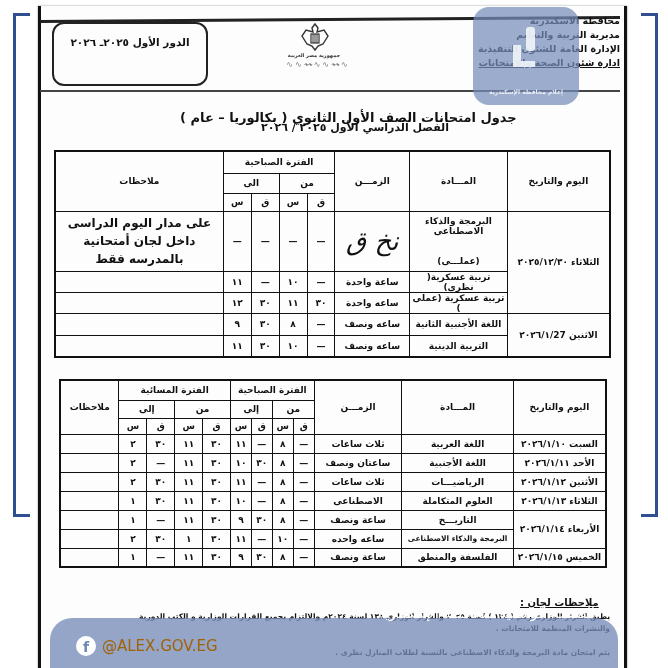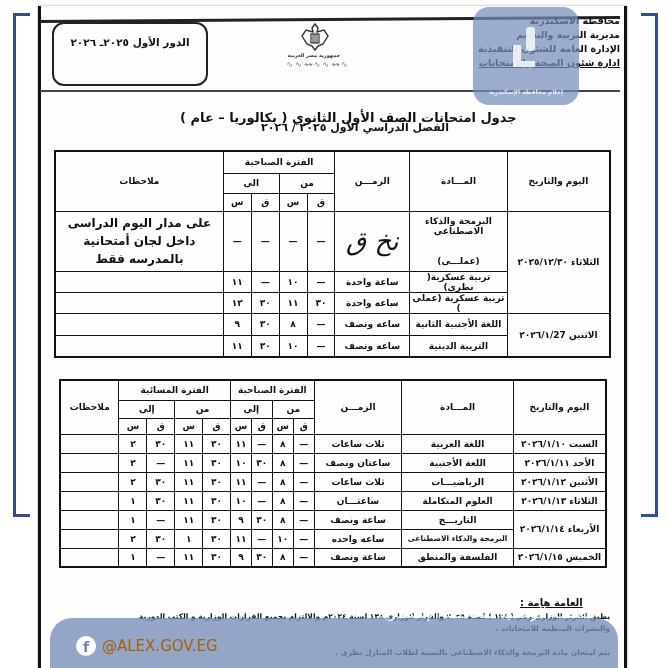--- a/index.html
+++ b/index.html
@@ -275,21 +275,21 @@
         <td>١١</td>
         <td>٣٠</td>
         <td>١١</td>
         <td>٣٠</td>
         <td>٢</td>
         <td></td>
       </tr>
       <tr style="height: 19px;">
         <td>الثلاثاء ٢٠٢٦/١/١٣</td>
         <td>العلوم المتكاملة</td>
-        <td>ساعتـــان</td>
+        <td>الاصطناعى</td>
         <td>—</td>
         <td>٨</td>
         <td>—</td>
         <td>١٠</td>
         <td>٣٠</td>
         <td>١١</td>
         <td>٣٠</td>
         <td>١</td>
         <td></td>
       </tr>
@@ -330,21 +330,21 @@
         <td>٩</td>
         <td>٣٠</td>
         <td>١١</td>
         <td>—</td>
         <td>١</td>
         <td></td>
       </tr>
     </tbody>
 </table>
 
-<div class="notes-title ar">العامة هامة :</div>
+<div class="notes-title ar">ملاحظات لجان :</div>
 <div class="note ar" style="top:611px">يطبق القرار الوزارى رقم ( ١٢٤ ) لسنة ٢٠٢٥ والقرار الوزاري ١٣٨ لسنة ٢٠٢٤م والالتزام بجميع القرارات الوزارية و الكتب الدورية</div>
 <div class="note ar" style="top:623px">والنشرات المنظمة للامتحانات .</div>
 <div class="note ar" style="top:647px">يتم امتحان مادة البرمجة والذكاء الاصطناعى بالنسبة لطلاب المنازل نظرى .</div>
 
 <div class="footer-bar"></div>
 <div class="fb-icon">f</div>
 <div class="fb-handle">@ALEX.GOV.EG</div>
 <div class="fb-page">الصفحة الرسمية لمحافظة الإسكندرية</div>
 
 </body></html>

